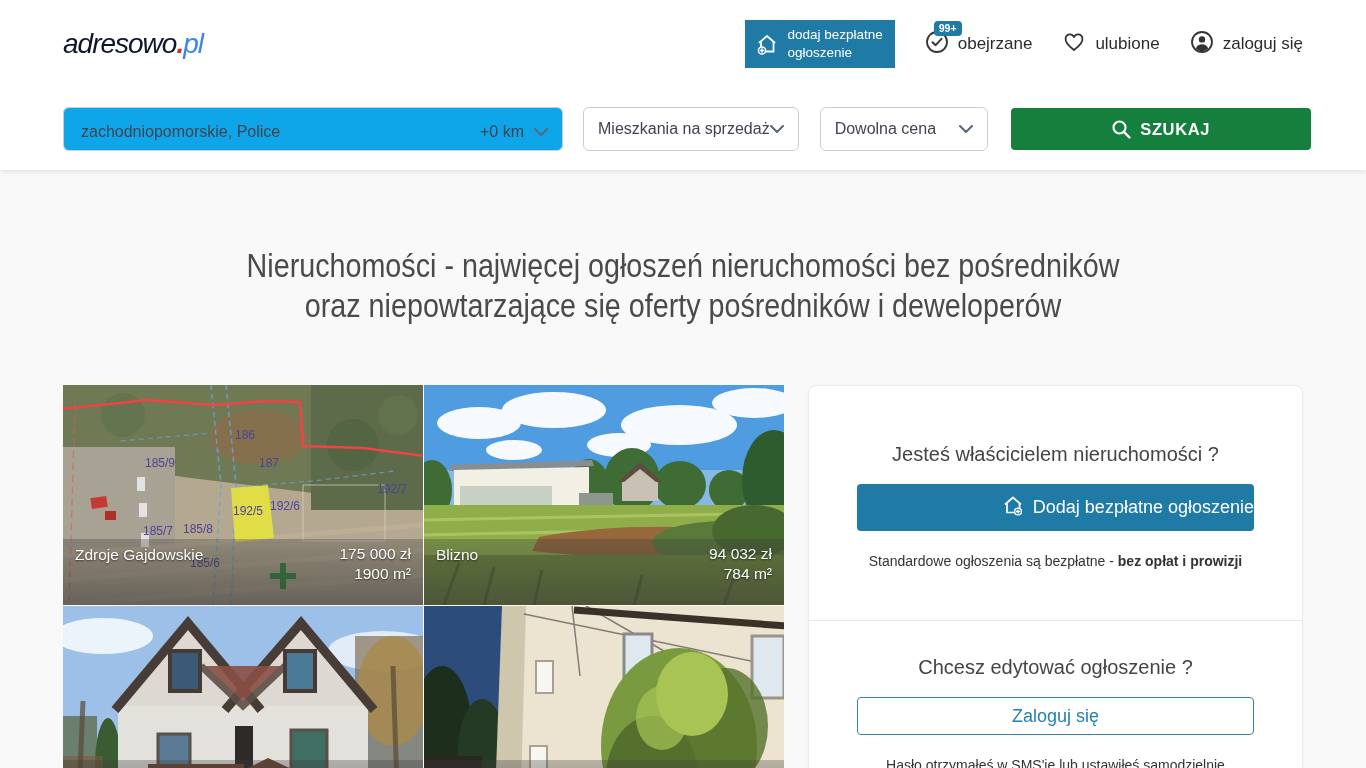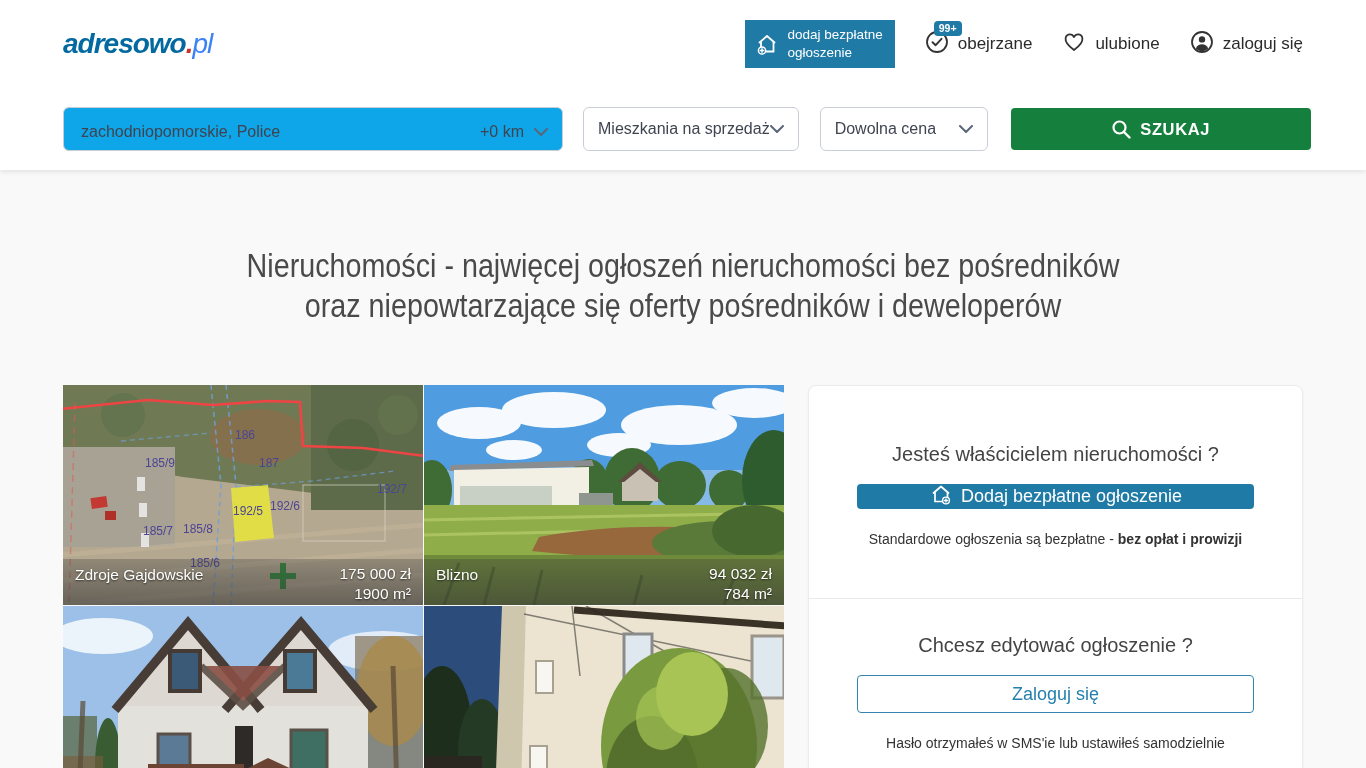--- a/index.html
+++ b/index.html
@@ -4,21 +4,21 @@
 <style>
   * { margin:0; padding:0; box-sizing:border-box; }
   html,body { width:1366px; height:768px; overflow:hidden; background:#fff;
               font-family:"Liberation Sans", sans-serif; color:#333; }
   .container { width:1240px; margin:0 auto; }
 
   
   .header { background:#fff; padding-bottom:19px; box-shadow:0 2px 5px rgba(0,0,0,.09); position:relative; z-index:5; }
   .header-top { height:88px; display:flex; align-items:center; justify-content:space-between; }
   .logo { text-decoration:none; font-size:28px; font-style:italic; letter-spacing:-1px; cursor:pointer; }
-  .logo-main { font-weight:700; color:#0369a1; }
+  .logo-main { font-weight:400; color:#0f172a; }
   .logo-dot { font-weight:700; color:#c0392b; }
   .logo-suffix { font-weight:400; color:#3b82f6; }
   .header-actions { display:flex; align-items:center; gap:30px; }
   .btn-add { display:flex; align-items:center; gap:8px; background:#1f7aa6; color:#fff;
              border:none; border-radius:0; padding:6px 12px 6px 10px; cursor:pointer;
              font-family:inherit; font-size:13.5px; line-height:1.3; text-align:left; }
   .btn-add-text { display:flex; flex-direction:column; }
   .header-link { display:flex; align-items:center; gap:9px; font-size:17px; color:#2b2b2b;
                  text-decoration:none; cursor:pointer; }
   .icon-wrap { position:relative; display:inline-flex; }
@@ -46,37 +46,37 @@
   
   .hero { background:#f9f9fa; height:598px; }
   .page-title { padding-top:76px; text-align:center; font-weight:400; color:#4a4a4a; }
   .t-line { display:block; font-size:33px; line-height:40px; transform:scaleX(.87); transform-origin:center; white-space:nowrap; }
 
   
   .main { margin-top:59px; display:flex; align-items:flex-start; }
   .gallery { width:721px; display:grid; grid-template-columns:360px 360px; grid-auto-rows:220px; gap:1px; }
   .card { position:relative; overflow:hidden; display:block; cursor:pointer; }
   .card svg.photo { position:absolute; inset:0; width:100%; height:100%; display:block; }
-  .overlay { position:absolute; left:0; right:0; bottom:0; height:46px;
+  .overlay { position:absolute; left:0; right:0; bottom:0; height:66px;
              background:linear-gradient(rgba(60,60,60,.30), rgba(55,55,55,.62));
              display:flex; justify-content:space-between; padding:5px 12px 4px;
              color:#fff; text-shadow:0 1px 2px rgba(0,0,0,.6); font-size:15.5px; }
   .overlay .loc { line-height:21px; }
   .overlay .nums { display:flex; flex-direction:column; align-items:flex-end; line-height:20px; }
   .map-label { font-size:12px; fill:#4c4494; font-family:"Liberation Sans",sans-serif; }
 
   
   .sidebar-card { width:496px; margin-left:24px; background:#fff; border:1px solid #ececee;
                   border-radius:8px; box-shadow:0 1px 3px rgba(0,0,0,.05); }
   .side-section { padding:57px 48px 50px; text-align:center; }
   .side-section.edit { padding:35px 48px 45px; border-top:1px solid #e9e9eb; }
   .side-heading { font-size:20px; font-weight:400; color:#444; margin-bottom:18px; }
-  .btn-primary { width:100%; height:25px; background:#1f7aa6; border:none; border-radius:4px;
+  .btn-primary { width:100%; height:47px; background:#1f7aa6; border:none; border-radius:4px;
                  color:#fff; font-family:inherit; font-size:18px; cursor:pointer;
-                 display:flex; align-items:center; justify-content:center; gap:8px; }
+                 display:flex; align-items:center; justify-content:flex-end; gap:8px; }
   .btn-outline { width:100%; height:38px; background:#fff; border:1px solid #3584ad; border-radius:4px;
                  color:#2680ad; font-family:inherit; font-size:18px; cursor:pointer; }
   .side-note { margin-top:22px; font-size:14px; color:#333; line-height:17px; }
   .side-note b { font-weight:700; }
 </style>
 </head>
 <body>
 
 <div class="page">
 

